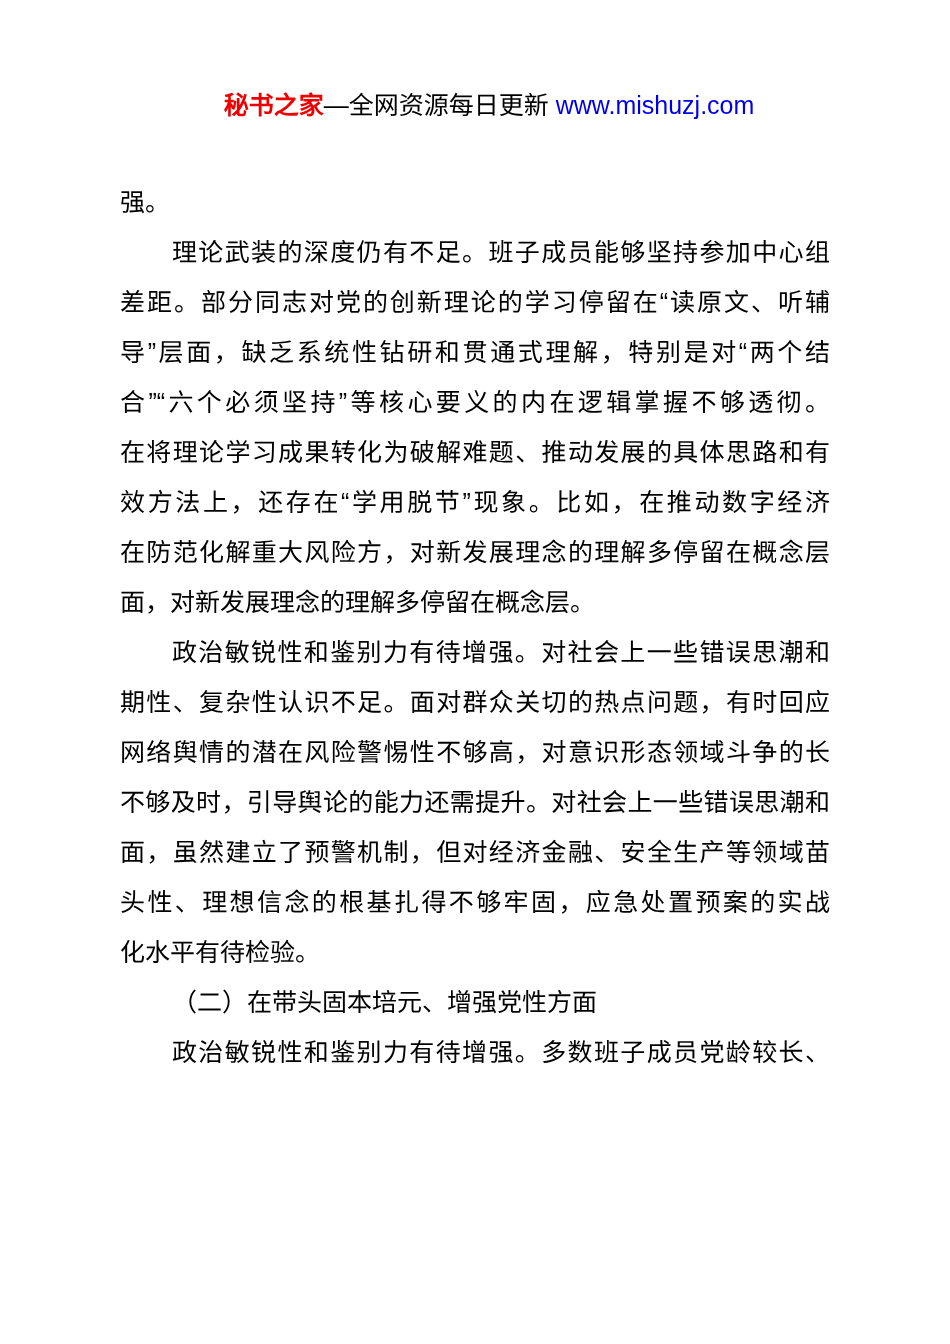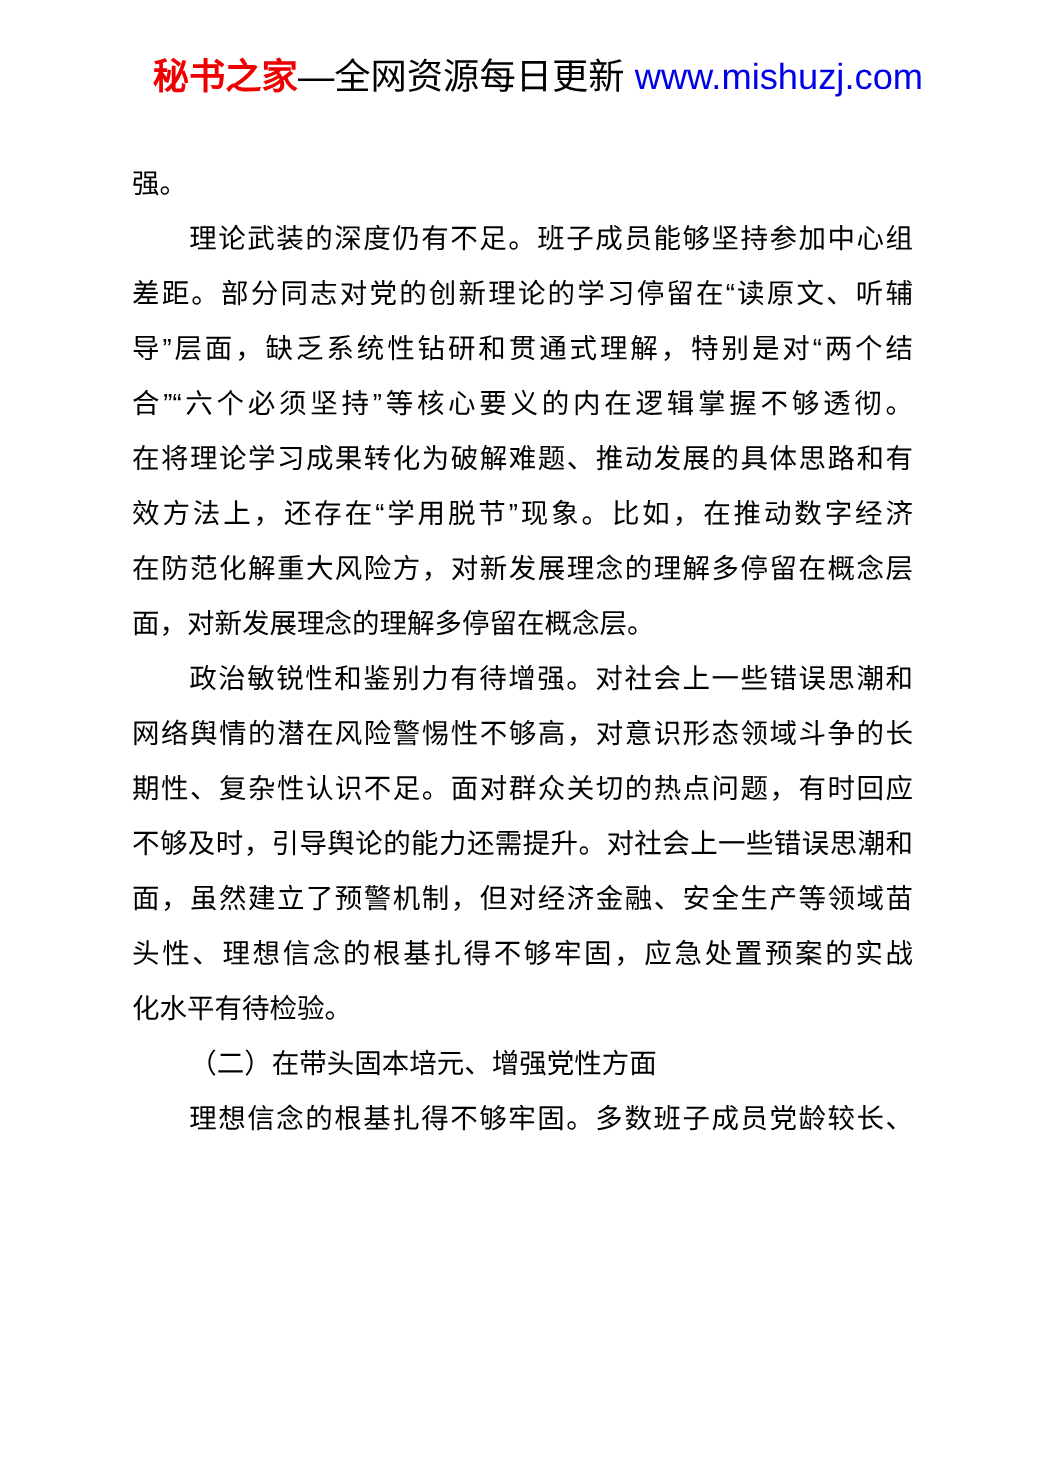--- a/index.html
+++ b/index.html
@@ -11,23 +11,23 @@
     position: relative;
     width: 950px;
     height: 1344px;
     background: #ffffff;
     overflow: hidden;
     font-family: "Liberation Sans", sans-serif;
     color: #000000;
   }
   
   .site-header {
-    padding-top: 53px;
+    padding-top: 88px;
     text-align: center;
-    font-size: 33px;
+    font-size: 25px;
     line-height: 34px;
     white-space: nowrap;
     margin-left: 28px;
   }
   .site-name {
     font-weight: bold;
     color: #ee0000;
   }
   .site-tagline {
     color: #000000;
@@ -75,23 +75,23 @@
     <div class="line">强。</div>
     <div class="line j indent">理论武装的深度仍有不足。班子成员能够坚持参加中心组</div>
     <div class="line j">差距。部分同志对党的创新理论的学习停留在“读原文、听辅</div>
     <div class="line j">导”层面，缺乏系统性钻研和贯通式理解，特别是对“两个结</div>
     <div class="line j">合”“六个必须坚持”等核心要义的内在逻辑掌握不够透彻。</div>
     <div class="line j">在将理论学习成果转化为破解难题、推动发展的具体思路和有</div>
     <div class="line j">效方法上，还存在“学用脱节”现象。比如，在推动数字经济</div>
     <div class="line j">在防范化解重大风险方，对新发展理念的理解多停留在概念层</div>
     <div class="line">面，对新发展理念的理解多停留在概念层。</div>
     <div class="line j indent">政治敏锐性和鉴别力有待增强。对社会上一些错误思潮和</div>
+    <div class="line j">期性、复杂性认识不足。面对群众关切的热点问题，有时回应</div>
     <div class="line j">网络舆情的潜在风险警惕性不够高，对意识形态领域斗争的长</div>
-    <div class="line j">期性、复杂性认识不足。面对群众关切的热点问题，有时回应</div>
     <div class="line j">不够及时，引导舆论的能力还需提升。对社会上一些错误思潮和</div>
     <div class="line j">面，虽然建立了预警机制，但对经济金融、安全生产等领域苗</div>
     <div class="line j">头性、理想信念的根基扎得不够牢固，应急处置预案的实战</div>
     <div class="line">化水平有待检验。</div>
     <div class="line indent">（二）在带头固本培元、增强党性方面</div>
-    <div class="line j indent">理想信念的根基扎得不够牢固。多数班子成员党龄较长、</div>
+    <div class="line j indent">政治敏锐性和鉴别力有待增强。多数班子成员党龄较长、</div>
   </div>
 
 </div>
 
 </body></html>

